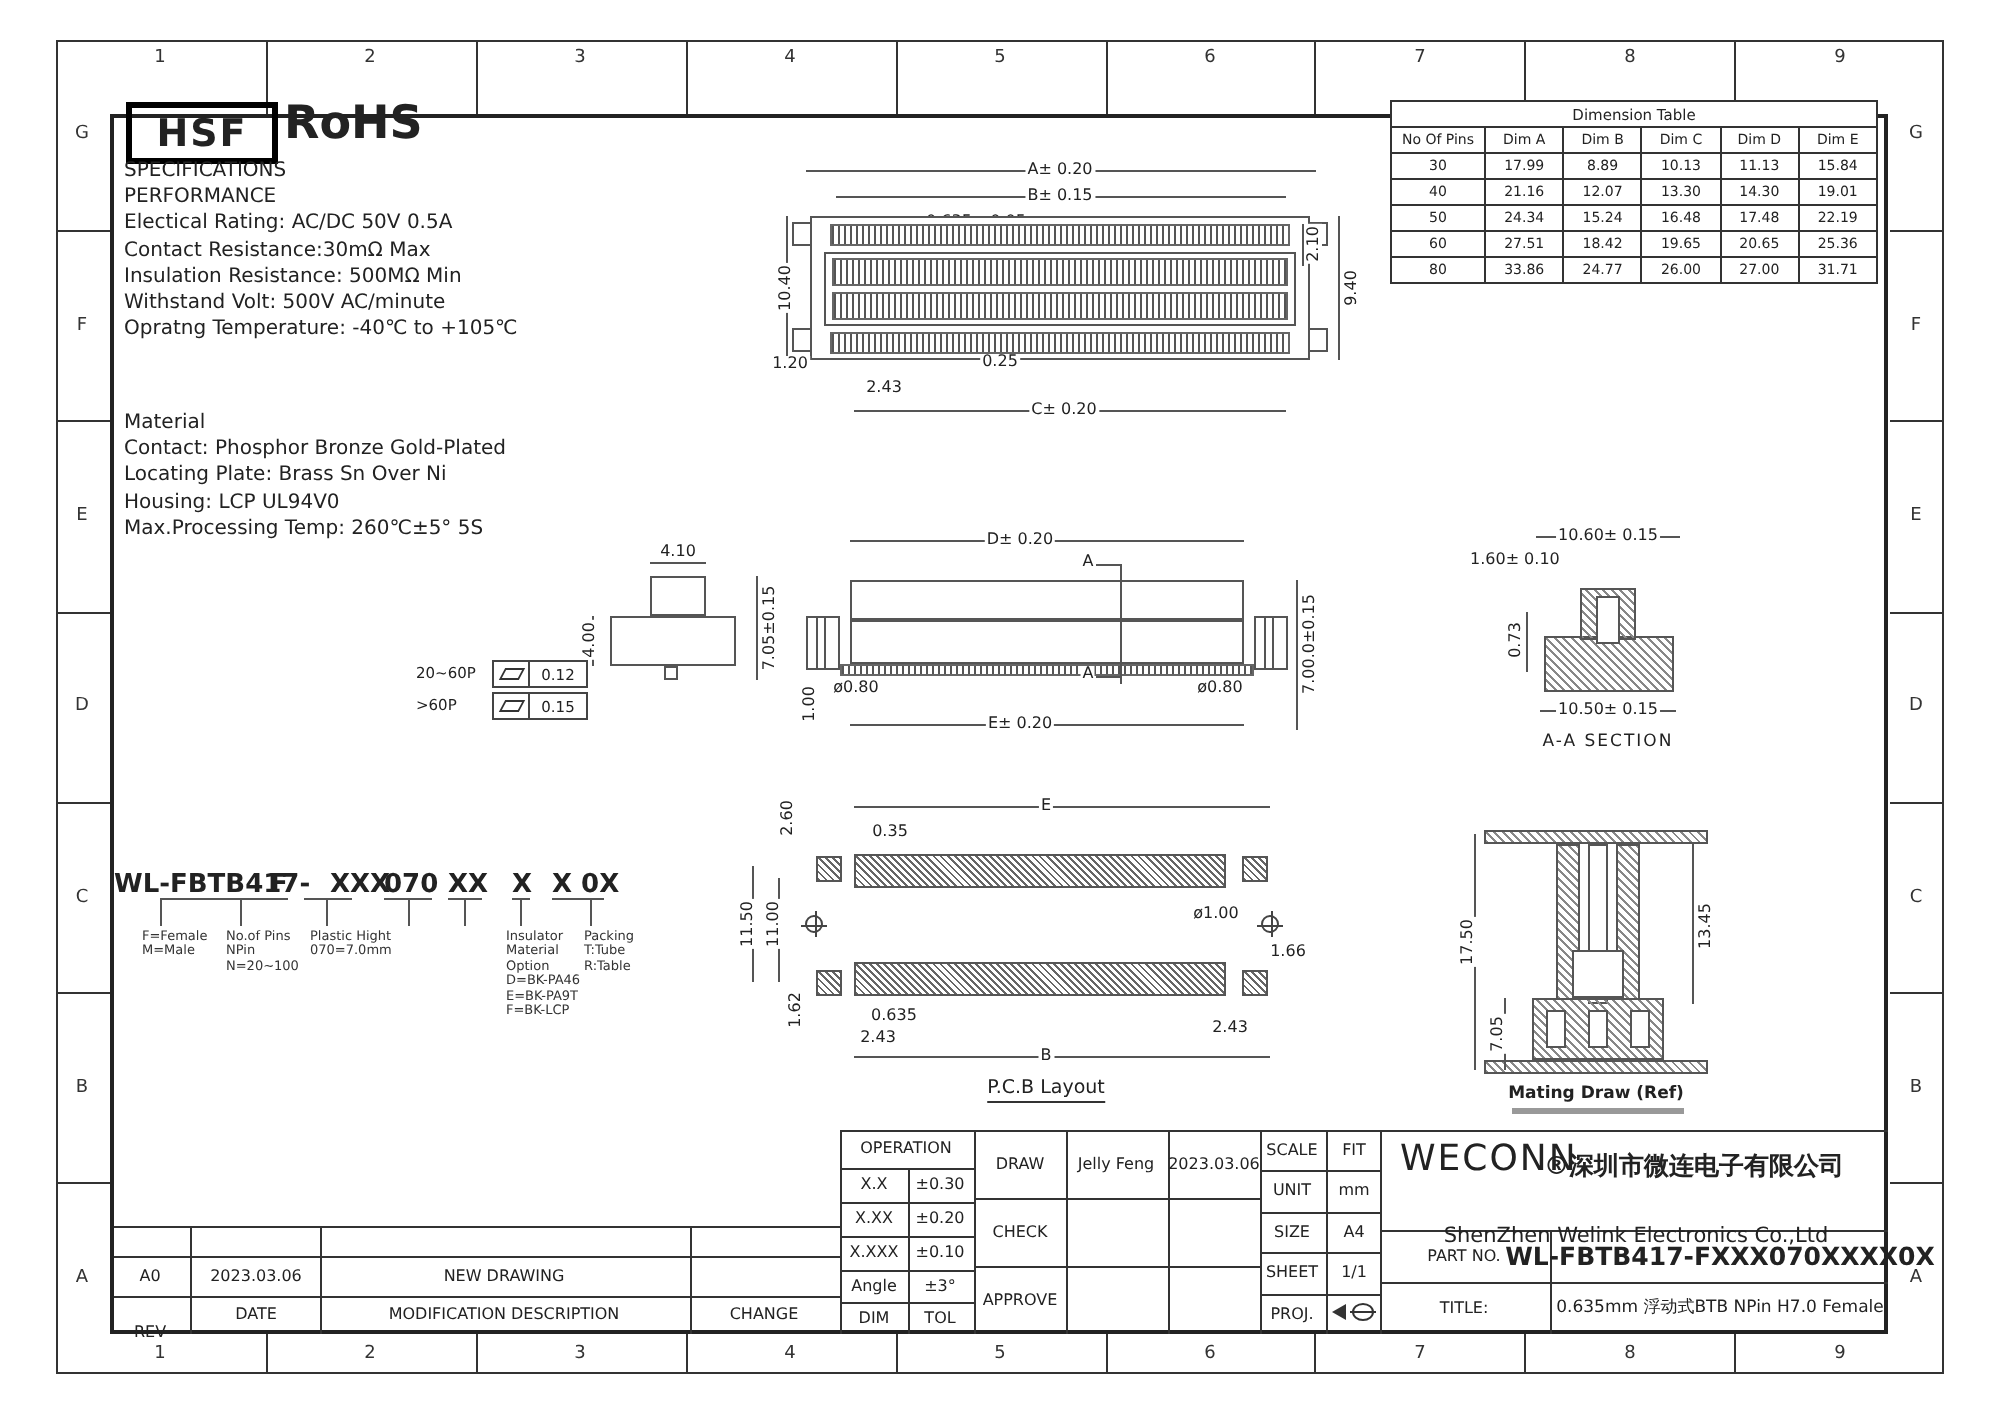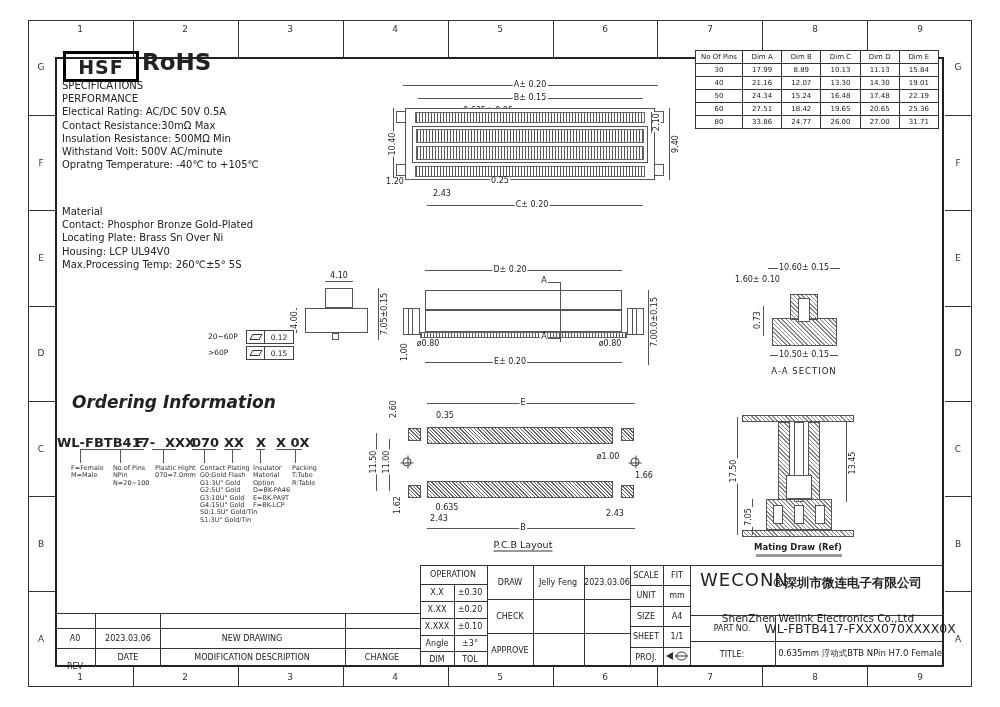--- a/index.html
+++ b/index.html
@@ -140,20 +140,21 @@
 </div>
 <div class="specs2">
   <div>Material</div>
   <div>Contact: Phosphor Bronze Gold-Plated</div>
   <div>Locating Plate: Brass Sn Over Ni</div>
   <div>Housing: LCP UL94V0</div>
   <div>Max.Processing Temp: 260℃±5°  5S</div>
 </div>
 
 <div class="dimtable">
+  <div class="ttl">Dimension Table</div>
   <div class="grid">
     <div class="c fc">No Of Pins</div>
     <div class="c">Dim A</div>
     <div class="c">Dim B</div>
     <div class="c">Dim C</div>
     <div class="c">Dim D</div>
     <div class="c">Dim E</div>
     <div class="c fc">30</div>
     <div class="c">17.99</div>
     <div class="c">8.89</div>
@@ -279,21 +280,20 @@
   <div class="hatch" style="left:58px;top:36px;width:28px;height:26px"></div>
   <div class="rect" style="left:66px;top:40px;width:12px;height:24px"></div>
   <div class="vl" style="left:31px;top:48px;height:30px"></div>
   <div class="dim rot" style="left:26px;top:62px">0.73</div>
   <div class="hl" style="left:38px;top:97px;width:68px"></div>
   <div class="dim" style="left:72px;top:97px">10.50± 0.15</div>
   <div class="txt ctr" style="left:72px;top:113px;font-size:8.5px;letter-spacing:1px">A-A SECTION</div>
 </div>
 
 <div class="view" style="left:55px;top:388px;width:300px;height:140px">
-  <div class="ord-title" style="left:17px;top:4px">Ordering Information</div>
   <span class="seg" style="left:2px;top:47px">WL-FBTB417-</span>
   <span class="seg" style="left:80px;top:47px">F</span>
   <span class="seg" style="left:110px;top:47px">XXX</span>
   <span class="seg" style="left:137px;top:47px">070</span>
   <span class="seg" style="left:169px;top:47px">XX</span>
   <span class="seg" style="left:201px;top:47px">X</span>
   <span class="seg" style="left:221px;top:47px">X 0X</span>
   <div class="hl" style="left:79px;top:61px;width:10px"></div>
   <div class="hl" style="left:97px;top:61px;width:24px"></div>
   <div class="hl" style="left:137px;top:61px;width:24px"></div>
@@ -313,30 +313,20 @@
     <div>M=Male</div>
   </div>
   <div class="leg" style="left:58px;top:77px">
     <div>No.of Pins</div>
     <div>NPin</div>
     <div>N=20~100</div>
   </div>
   <div class="leg" style="left:100px;top:77px">
     <div>Plastic Hight</div>
     <div>070=7.0mm</div>
-  </div>
-  <div class="leg" style="left:145px;top:77px">
-    <div>Contact Plating</div>
-    <div>G0:Gold Flash</div>
-    <div>G1:3U" Gold</div>
-    <div>G2:5U" Gold</div>
-    <div>G3:10U" Gold</div>
-    <div>G4:15U" Gold</div>
-    <div>S0:1.5U" Gold/Tin</div>
-    <div>S1:3U" Gold/Tin</div>
   </div>
   <div class="leg" style="left:198px;top:77px">
     <div>Insulator</div>
     <div>Material</div>
     <div>Option</div>
     <div>D=BK-PA46</div>
     <div>E=BK-PA9T</div>
     <div>F=BK-LCP</div>
   </div>
   <div class="leg" style="left:237px;top:77px">
@@ -466,16 +456,16 @@
       <polygon points="1,5.5 8,1.5 8,9.5" fill="#333"></polygon>
       <ellipse cx="16.5" cy="5.5" rx="5" ry="4" fill="none" stroke="#333" stroke-width="1"></ellipse>
       <line x1="10" y1="5.5" x2="23" y2="5.5" stroke="#333" stroke-width="1"></line>
     </svg>
   </div>
 
   <div class="txt" style="left:700px;top:569px;font-size:18px;letter-spacing:1px">WECONN</div>
   <div class="txt" style="left:772px;top:575px;font-size:12.5px;font-weight:700">®深圳市微连电子有限公司</div>
   <div class="txt ctr" style="left:818px;top:618px;font-size:10.5px">ShenZhen Welink Electronics Co.,Ltd</div>
   <div class="cell" style="left:732px;top:628px">PART NO.</div>
-  <div class="txt ctr" style="left:860px;top:628px;font-size:12.5px;font-weight:400">WL-FBTB417-FXXX070XXXX0X</div>
+  <div class="txt ctr" style="left:860px;top:628px;font-size:12.5px;font-weight:700">WL-FBTB417-FXXX070XXXX0X</div>
   <div class="cell" style="left:732px;top:654px">TITLE:</div>
   <div class="txt ctr" style="left:860px;top:654px;font-size:8.5px">0.635mm 浮动式BTB NPin H7.0 Female</div>
 </div>
 
 </body></html>

